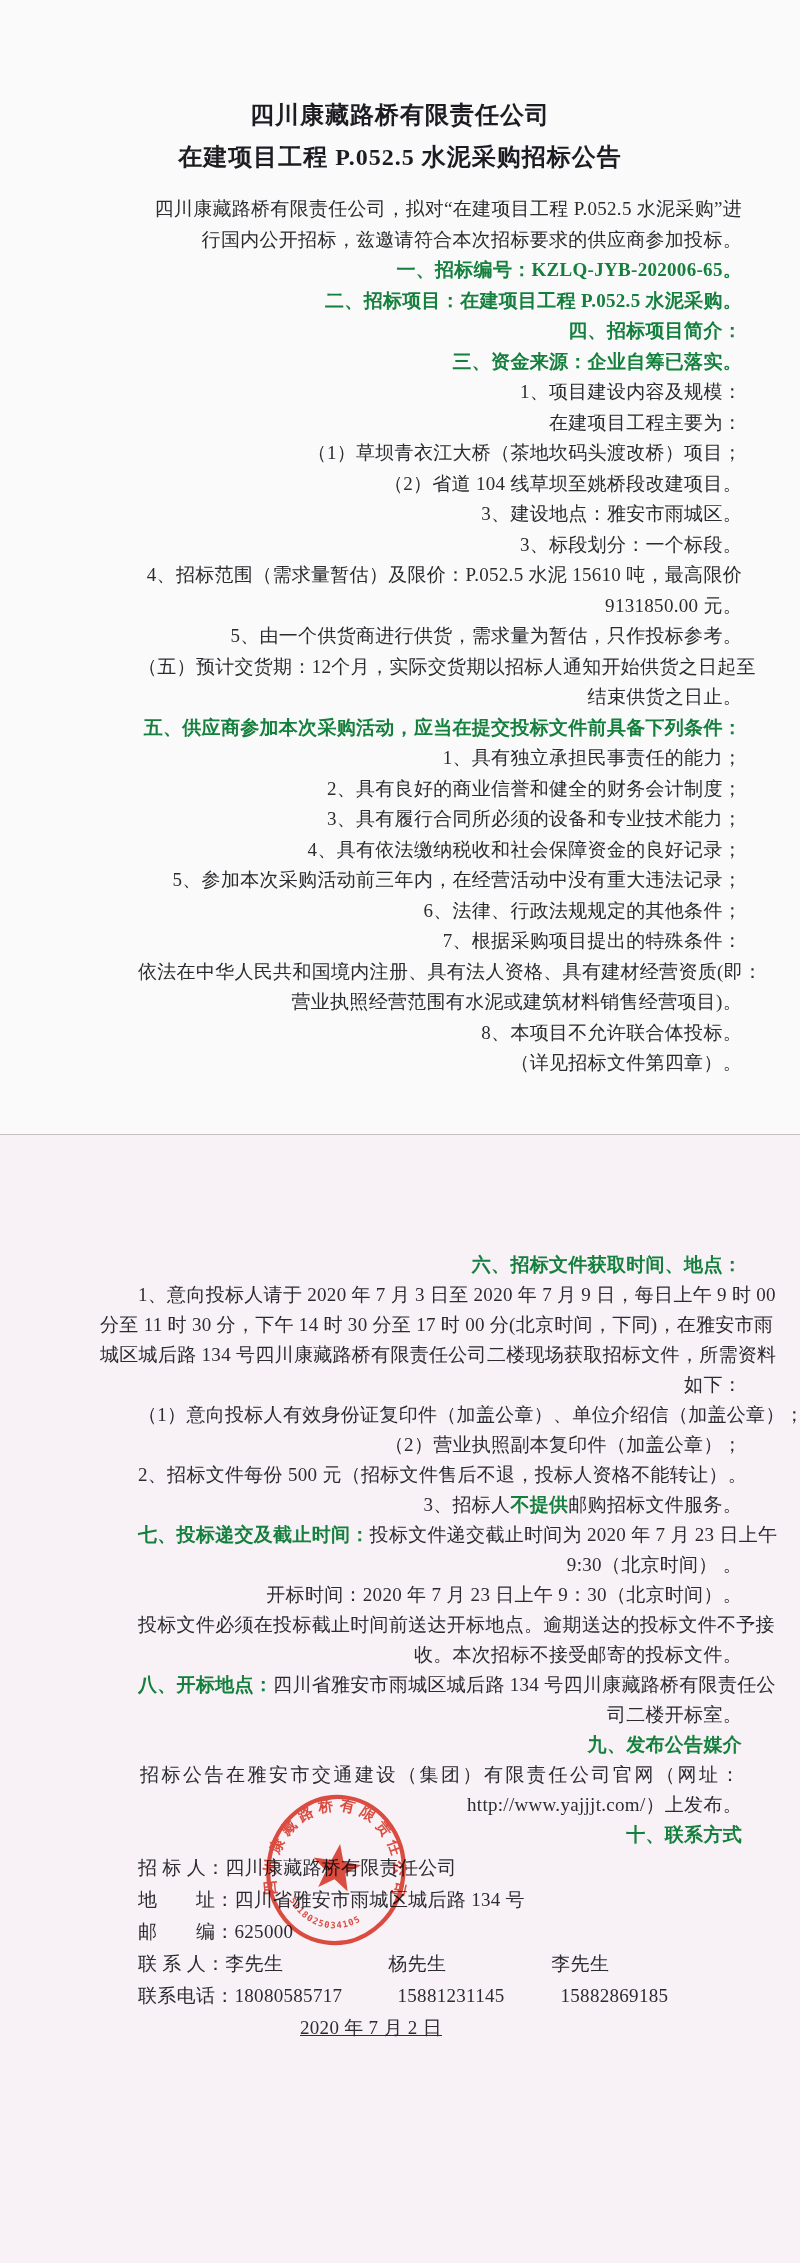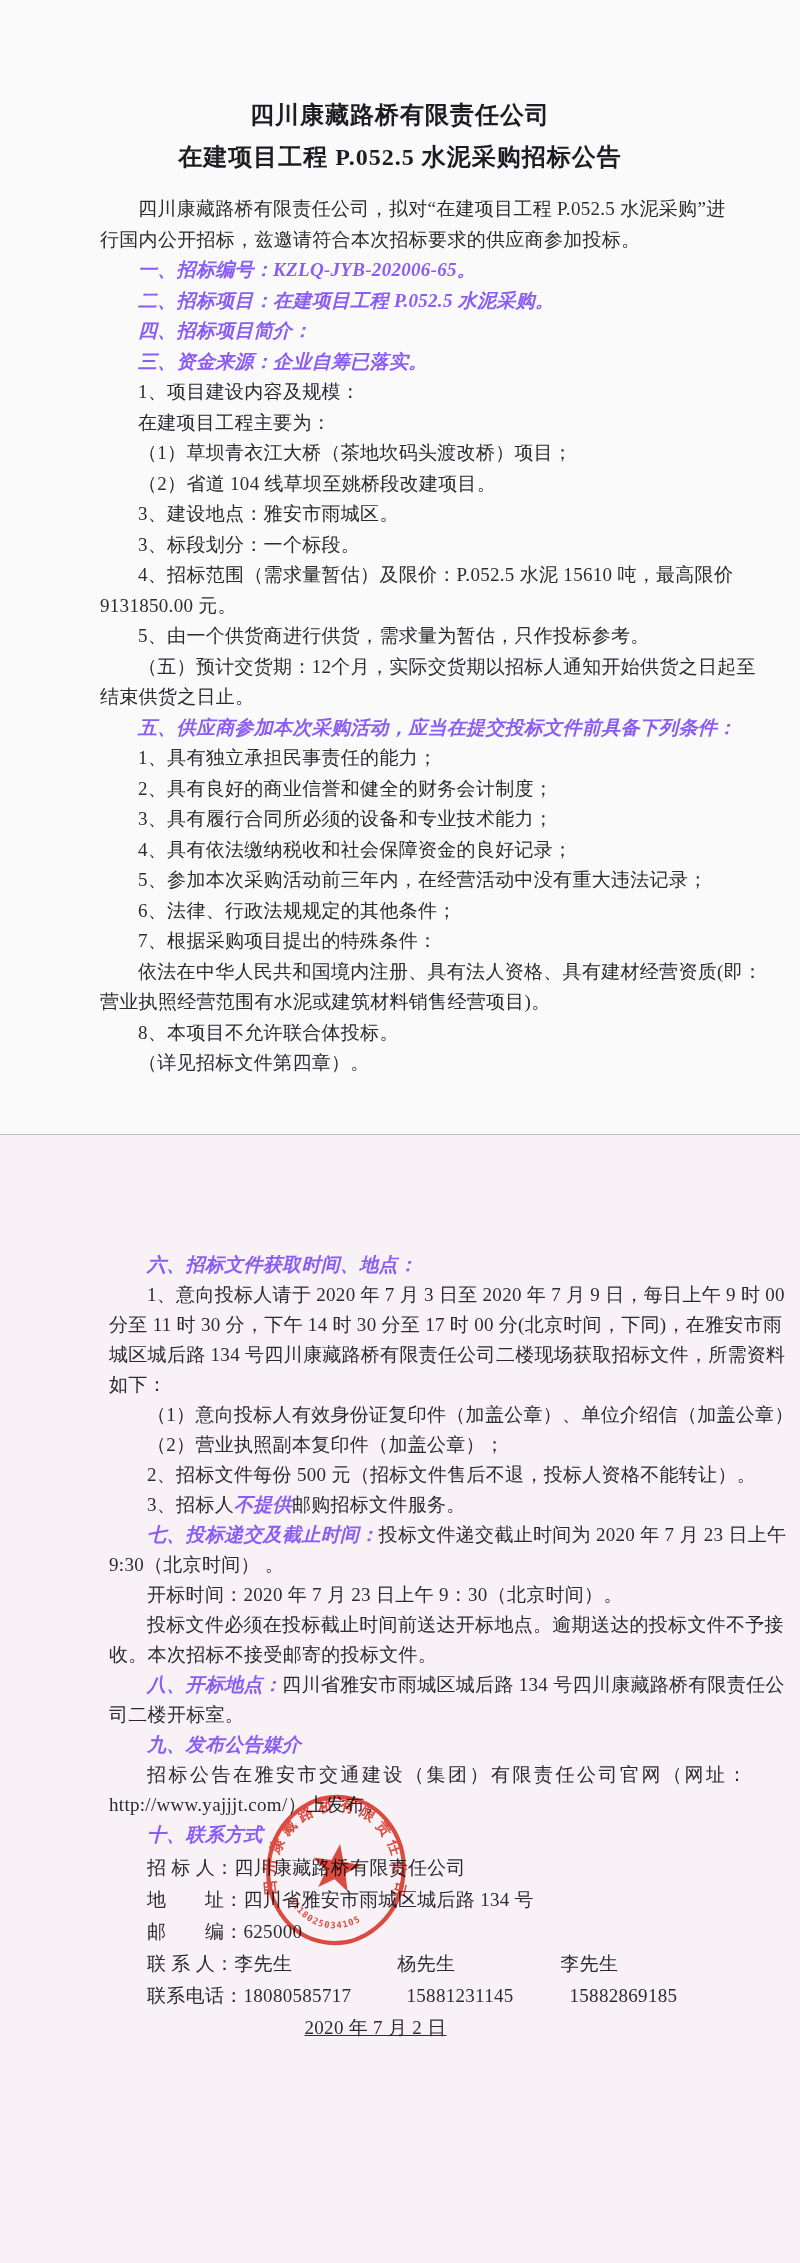--- a/index.html
+++ b/index.html
@@ -5,33 +5,33 @@
   html,body{margin:0;padding:0;}
   body{
     width:800px;height:2263px;
     background:#ffffff;
     font-family:"Liberation Serif","DejaVu Serif",serif;
     color:#2b2b30;
     -webkit-font-smoothing:antialiased;
   }
   .page{position:relative;width:800px;overflow:hidden;}
   .page1{height:1134px;background:#fbfafa;}
-  .page2{height:1129px;background:#f8f2f7;border-top:1px solid #c6bfc4;box-sizing:border-box;padding-left:9px;}
+  .page2{height:1129px;background:#f8f2f7;border-top:1px solid #c6bfc4;box-sizing:border-box;}
   .title-block{padding-top:94px;text-align:center;}
   .title-line{
     font-size:24px;line-height:42px;font-weight:700;color:#1c1c22;letter-spacing:1px;
   }
   .content{padding:0 58px 0 100px;}
   .p1-body{margin-top:16px;}
   .p2-body{padding-top:115px;}
-  .line{font-size:19px;line-height:30.5px;white-space:nowrap;letter-spacing:0.3px;}
+  .line{font-size:19px;line-height:30.5px;white-space:nowrap;letter-spacing:0.3px;text-align:right;}
   .page2 .line{line-height:30px;}
   .line.indent{padding-left:38px;}
   .line.spread{letter-spacing:2.5px;}
-  .line .b{font-weight:700;color:#8b5cf6;font-style:italic;}
+  .line .b{font-weight:700;color:#15803d;}
   .contacts{padding:2px 58px 0 100px;}
   .contact-row{font-size:19px;line-height:32px;white-space:nowrap;letter-spacing:0.3px;}
   .contact-row .lbl{display:inline-block;padding-left:38px;}
   .contact-row .val{display:inline-block;}
   .contact-row.cols .val{min-width:163px;}
   .date-line{
     font-size:19px;line-height:32px;text-align:center;padding-right:58px;letter-spacing:0.3px;text-decoration:underline;
   }
   .seal{
     position:absolute;left:261px;top:654px;width:150px;height:162px;

